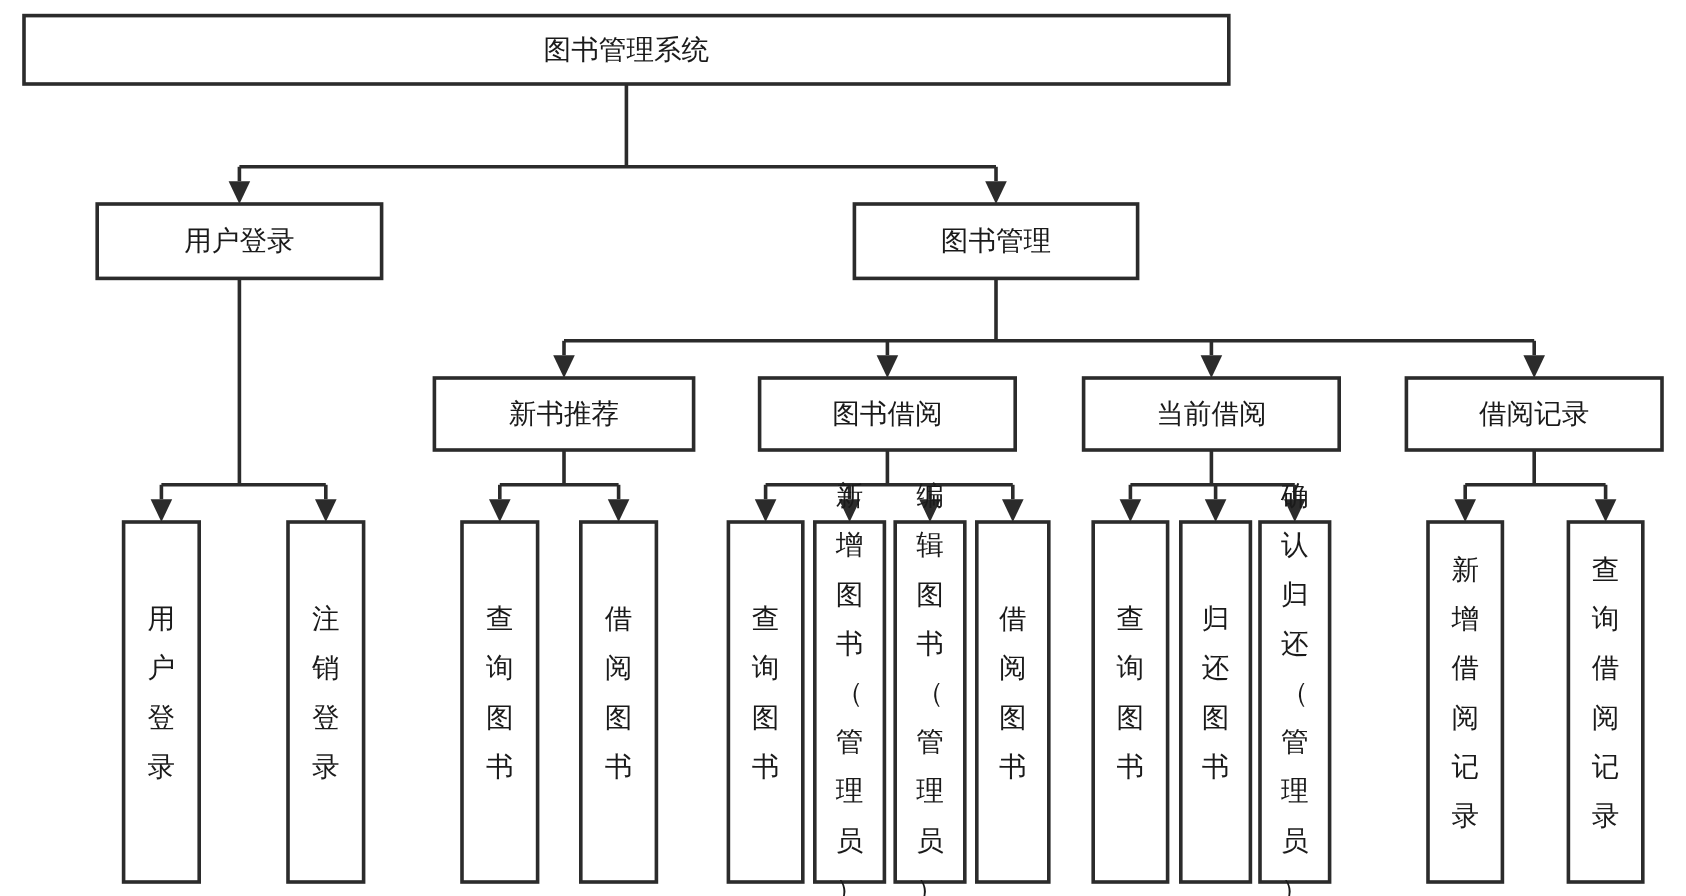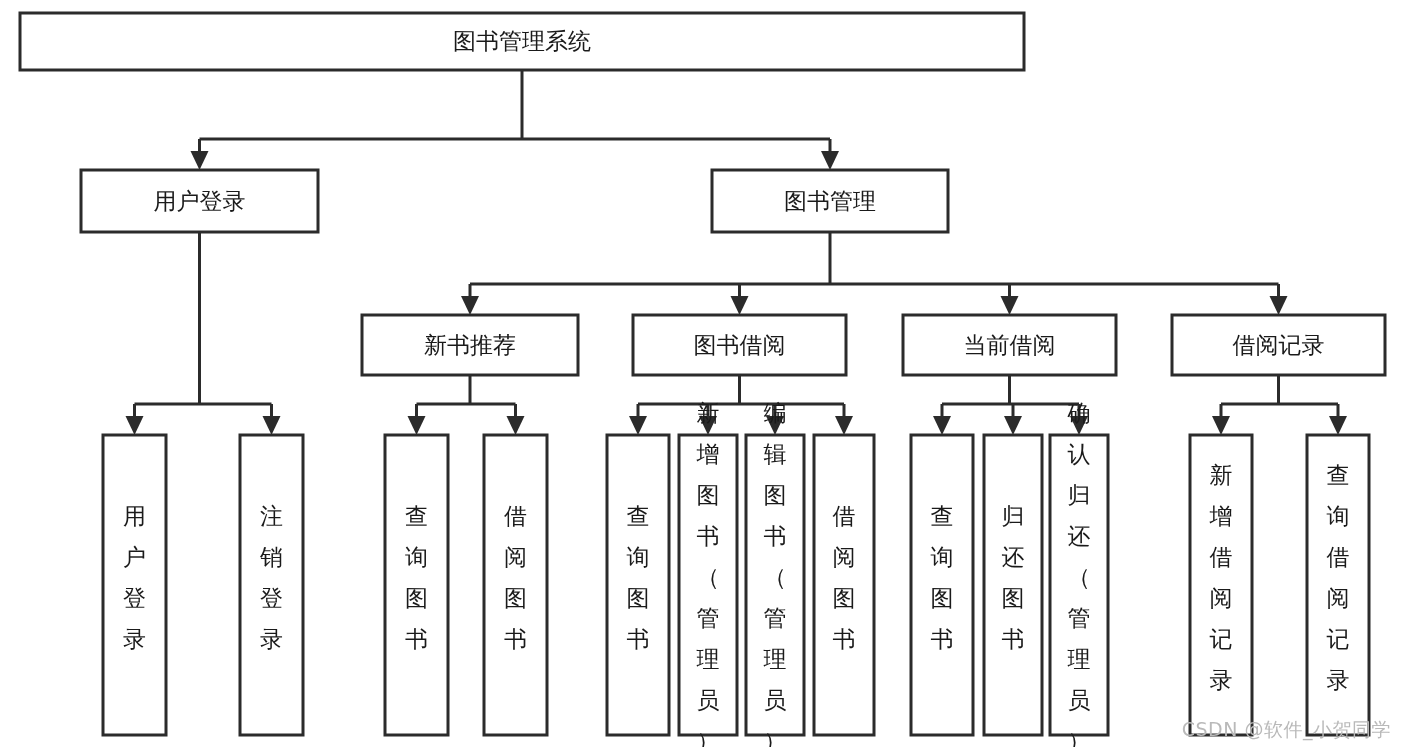--- a/index.html
+++ b/index.html
@@ -174,14 +174,13 @@
         <g>
           <rect x="1190" y="435" width="62" height="300" class="node-rect"></rect>
           <text x="1221" class="node-label-vert"><tspan x="1221" y="482.5">新</tspan><tspan x="1221" y="523.5">增</tspan><tspan x="1221" y="564.5">借</tspan><tspan x="1221" y="605.5">阅</tspan><tspan x="1221" y="646.5">记</tspan><tspan x="1221" y="687.5">录</tspan></text>
         </g>
         <g>
           <rect x="1307" y="435" width="62" height="300" class="node-rect"></rect>
           <text x="1338" class="node-label-vert"><tspan x="1338" y="482.5">查</tspan><tspan x="1338" y="523.5">询</tspan><tspan x="1338" y="564.5">借</tspan><tspan x="1338" y="605.5">阅</tspan><tspan x="1338" y="646.5">记</tspan><tspan x="1338" y="687.5">录</tspan></text>
         </g>
       </g>
   </svg>
-  <div class="watermark">CSDN @软件_小贺同学</div>
 </div>
 
 </body></html>

